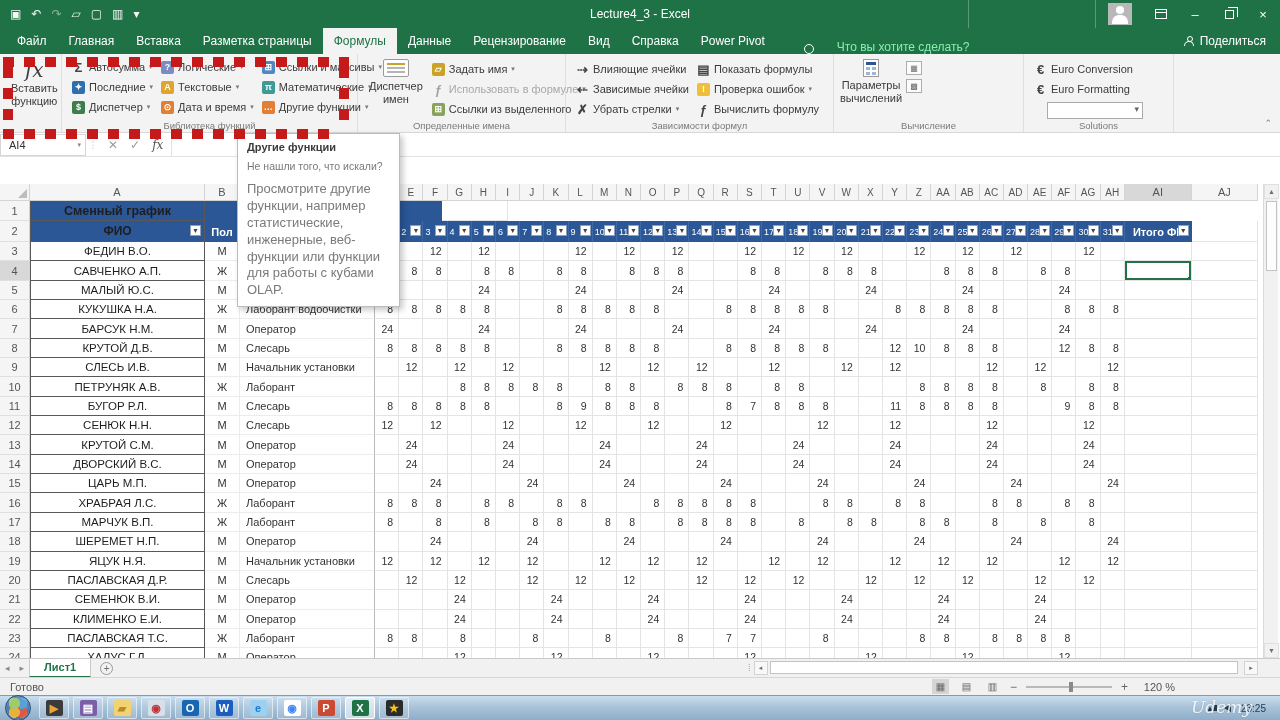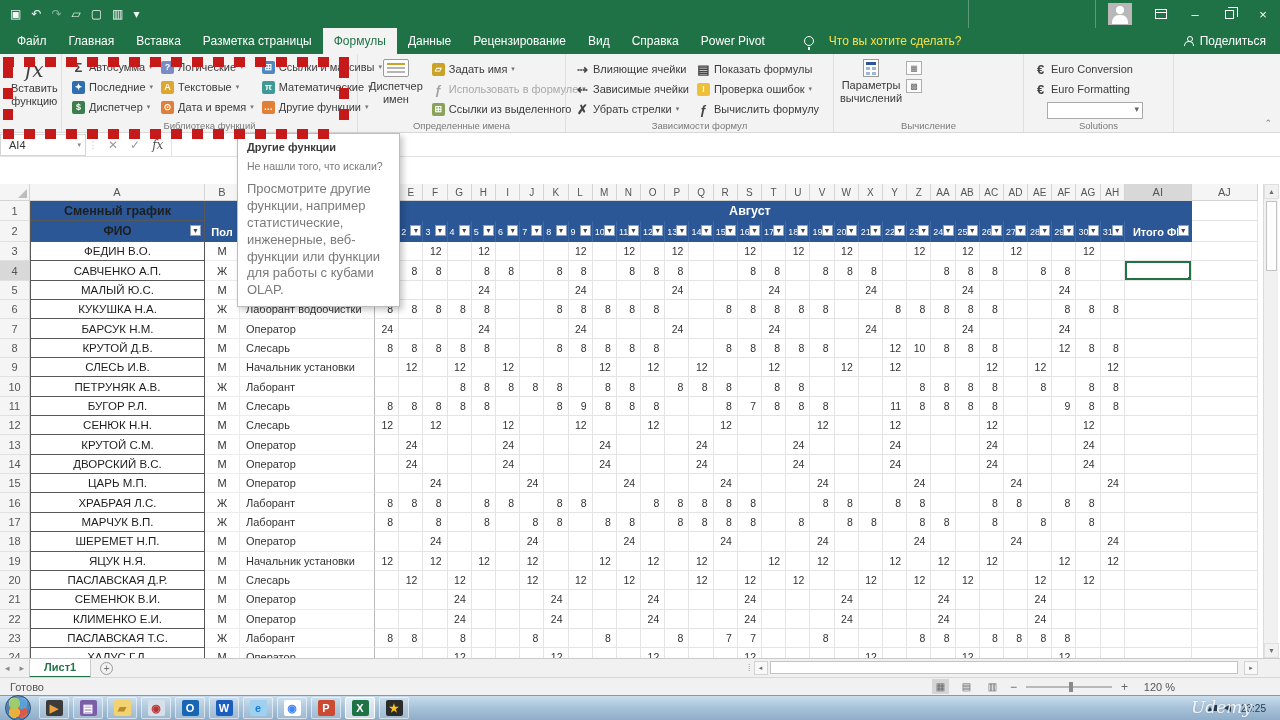--- a/index.html
+++ b/index.html
@@ -22,21 +22,21 @@
   .ic-ribbonopt { width:12px; height:10px; border:1px solid #fff; position:relative; }
   .ic-ribbonopt::after{ content:""; position:absolute; left:0; top:2px; width:100%; height:1px; background:#fff; }
   .ic-restore { width:9px; height:9px; border:1px solid #fff; position:relative; background:transparent; }
   .ic-restore::after{ content:""; position:absolute; left:2px; top:-4px; width:9px; height:9px; border:1px solid #fff; border-left:none; border-bottom:none; }
 
   
   .menubar { position:absolute; left:0; top:28px; width:1280px; height:26px; background:#1f7246; display:flex; align-items:stretch; color:#fff; }
   .tabs { display:flex; align-items:stretch; padding-left:6px; }
   .mtab { padding:0 11px; font-size:12px; display:flex; align-items:center; cursor:default; white-space:nowrap; }
   .mtab.active { background:#f3f3f3; color:#1f7246; }
-  .mb-search { display:flex; align-items:center; gap:15px; margin-left:28px; font-size:12px; color:#fde047; }
+  .mb-search { display:flex; align-items:flex-end; gap:23px; margin-left:28px; font-size:12px; color:#86efac; }
   .bulb { width:10px; height:10px; border:1px solid #fff; border-radius:50%; position:relative; }
   .bulb::after { content:""; position:absolute; left:3px; top:10px; width:2px; height:3px; background:#fff; }
   .mb-share { position:absolute; right:14px; top:0; height:26px; display:flex; align-items:center; gap:6px; font-size:12px; }
   .person { width:10px; height:10px; position:relative; }
   .person::before { content:""; position:absolute; left:3px; top:0; width:4px; height:4px; border:1px solid #fff; border-radius:50%; }
   .person::after { content:""; position:absolute; left:0; top:5px; width:8px; height:4px; border:1px solid #fff; border-bottom:none; border-radius:5px 5px 0 0; }
 
   
   .ribbon { position:absolute; left:0; top:54px; width:1280px; height:79px; background:#f3f3f3; border-bottom:1px solid #d8d8d8; display:flex; }
   .rib-group { position:relative; height:100%; border-right:1px solid #dfdfdf; padding:3px 6px 13px 6px; display:flex; align-items:flex-start; }
@@ -158,20 +158,21 @@
   <div class="titlebar">
     <div class="qat" id="qat">
         <div class="qat-ic">▣</div>
         <div class="qat-ic">↶</div>
         <div class="qat-ic dim">↷</div>
         <div class="qat-ic">▱</div>
         <div class="qat-ic">▢</div>
         <div class="qat-ic">▥</div>
         <div class="qat-ic">▾</div>
       </div>
+    <div class="win-title">Lecture4_3  -  Excel</div>
     <div class="cam-box"></div>
     <div class="tb-right">
       <div class="avatar">
           <span class="hd"></span>
           <span class="bd"></span>
         </div>
       <div class="winbtn">
           <span class="ic-ribbonopt"></span>
         </div>
       <div class="winbtn">–</div>
@@ -406,21 +407,20 @@
         <div class="ch cell" style="width: 24.19px; height: 17px; font-size: 10px;">AG</div>
         <div class="ch cell" style="width: 24.19px; height: 17px; font-size: 10px;">AH</div>
         <div class="ch sel cell" style="width: 67px; height: 17px;">AI</div>
         <div class="ch cell" style="width: 66px; height: 17px;">AJ</div>
       </div>
       <div class="grow">
         <div class="rh cell" style="width: 30px; height: 20px;">1</div>
         <div class="cell blue hdrtxt namecell" style="width: 175px; height: 20px;">Сменный график</div>
         <div class="cell blue bR" style="width: 35px; height: 20px;"></div>
         <div class="cell blue bR" style="width: 135px; height: 20px;"></div>
-        <div class="cell blue hdrtxt" style="width: 749.89px; height: 20px;">Август</div>
         <div class="cell blue" style="width: 67px; height: 20px;"></div>
         <div class="cell ajcell" style="width: 66px; height: 20px;"></div>
       </div>
       <div class="grow">
         <div class="rh cell" style="width: 30px; height: 21px;">2</div>
         <div class="cell blue fio2 namecell" style="width: 175px; height: 21px;">ФИО<div class="fbtn">▼</div></div>
         <div class="cell blue bR" style="width: 35px; height: 21px; justify-content: center; font-weight: bold; font-size: 11px;">Пол</div>
         <div class="cell blue bR" style="width: 135px; height: 21px; justify-content: center; font-weight: bold; font-size: 11px;">Должность</div>
         <div class="cell blue bR dhead" style="width: 24.19px; height: 21px;">1<div class="fbtn">▼</div></div>
         <div class="cell blue bR dhead" style="width: 24.19px; height: 21px;">2<div class="fbtn">▼</div></div>

